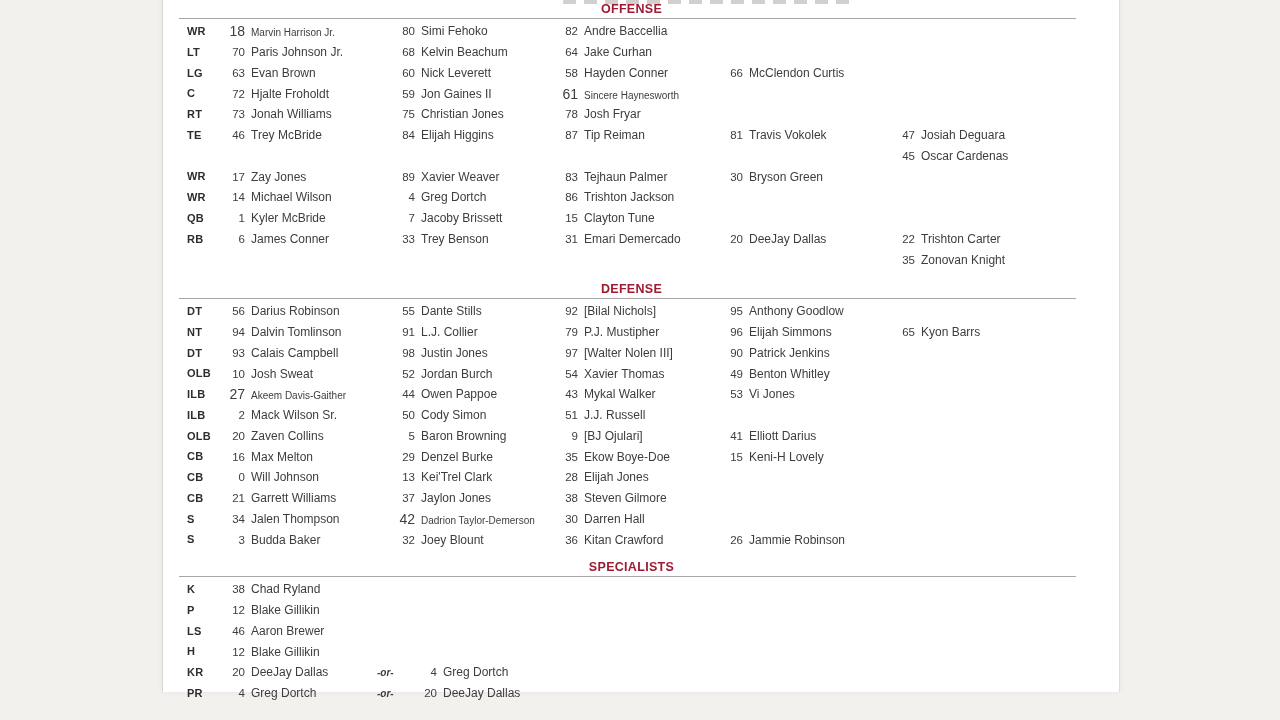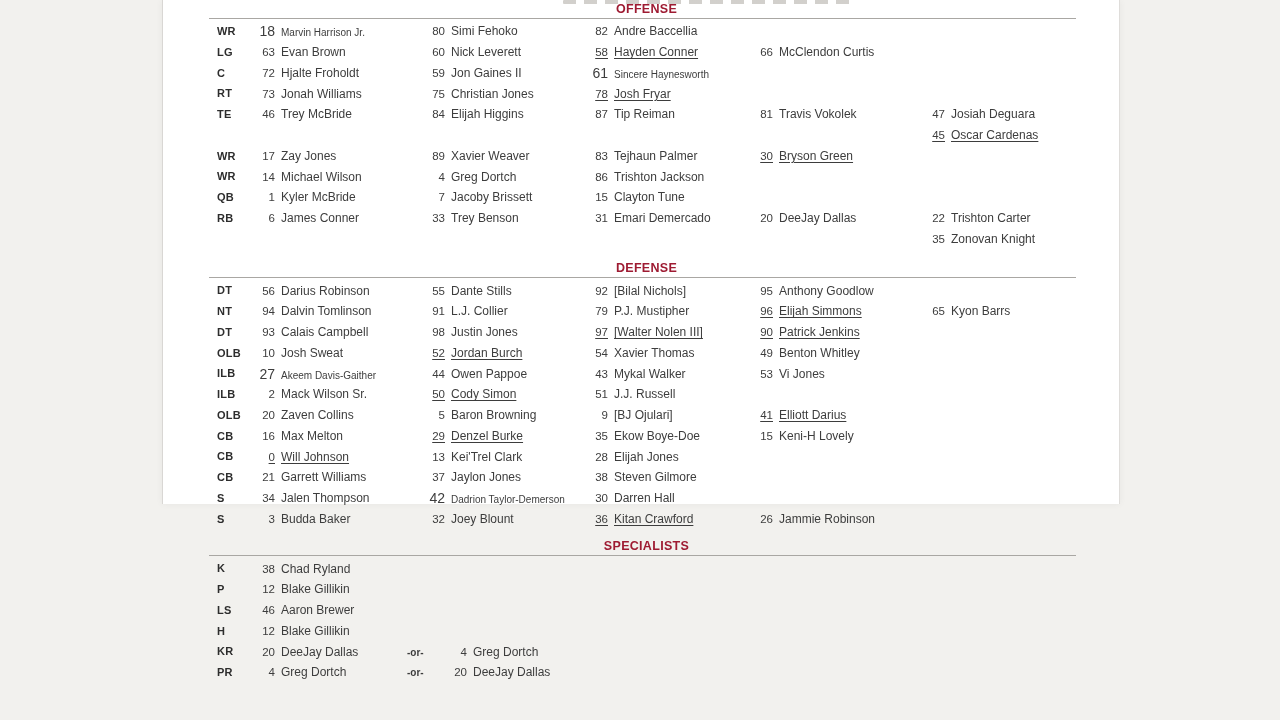--- a/index.html
+++ b/index.html
@@ -3,25 +3,25 @@
 <meta charset="utf-8">
 <style>
   html,body { margin:0; padding:0; }
   body {
     width:1280px; height:720px; overflow:hidden;
     background:#f2f1ee;
     font-family:"Liberation Sans","DejaVu Sans",sans-serif;
     position:relative;
   }
   .page {
-    position:absolute; left:162px; top:0; width:958px; height:504px;
+    position:absolute; left:162px; top:0; width:958px; height:692px;
     background:#ffffff; box-sizing:border-box;
     border-left:1px solid #d9d7d4; border-right:1px solid #dfddda;
     box-shadow:0 0 7px rgba(0,0,0,.05);
-    padding-left:54px;
+    padding-left:24px;
   }
   .remnant {
     position:absolute; left:400px; top:0; width:290px; height:4px;
     background:repeating-linear-gradient(90deg, rgba(173,169,162,.55) 0 13px, transparent 13px 21px);
     border-radius:1px;
   }
   .section-header {
     text-align:center; font-weight:bold; font-size:12.5px; letter-spacing:.3px;
     color:var(--red,#9e1b32); height:15px; line-height:15px; margin-right:43px;
     white-space:nowrap;
@@ -37,24 +37,24 @@
   .row {
     display:grid; grid-template-columns:42px 170px 163px 165px 172px 1fr;
     height:20.75px; position:relative; align-items:center;
   }
   .pos { font-weight:bold; font-size:11px; color:#2d2d2d; letter-spacing:.2px; line-height:20.75px; }
   .cell { display:flex; align-items:baseline; min-width:0; }
   .num { flex:none; width:16px; text-align:right; font-size:11.5px; color:#3d3d3d; }
   .nm  { margin-left:6px; font-size:12px; color:#3d3d3d; white-space:nowrap; }
   .small .num { font-size:14px; }
   .small .nm  { font-size:10px; }
-  .u .num, .u .nm { text-decoration:underline; text-underline-offset:2px; text-decoration-thickness:1px; }
+  .u .num, .u .nm { text-underline-offset:2px; text-decoration-thickness:1px; }
   .or-label {
     position:absolute; left:190px; top:50%; transform:translateY(-50%);
-    font-size:10px; font-weight:bold; color:#3d3d3d;
+    font-size:10px; font-weight:bold; color:#3d3d3d;font-style:italic;
   }
   .or-row .c2 { padding-left:22px; }
 </style>
 </head>
 <body>
 
 <div class="page">
   <div class="remnant"></div>
   <div id="sections">
       <div class="section sec-offense">
@@ -72,20 +72,37 @@
               <span class="nm">Simi Fehoko</span>
             </span>
             <span class="cell c3">
               <span class="num">82</span>
               <span class="nm">Andre Baccellia</span>
             </span>
             <span class="cell c4"></span>
             <span class="cell c5"></span>
           </div>
           <div class="row">
+            <span class="pos">LT</span>
+            <span class="cell c1">
+              <span class="num">70</span>
+              <span class="nm">Paris Johnson Jr.</span>
+            </span>
+            <span class="cell c2">
+              <span class="num">68</span>
+              <span class="nm">Kelvin Beachum</span>
+            </span>
+            <span class="cell c3">
+              <span class="num">64</span>
+              <span class="nm">Jake Curhan</span>
+            </span>
+            <span class="cell c4"></span>
+            <span class="cell c5"></span>
+          </div>
+          <div class="row">
             <span class="pos">LG</span>
             <span class="cell c1">
               <span class="num">63</span>
               <span class="nm">Evan Brown</span>
             </span>
             <span class="cell c2">
               <span class="num">60</span>
               <span class="nm">Nick Leverett</span>
             </span>
             <span class="cell c3 u">

